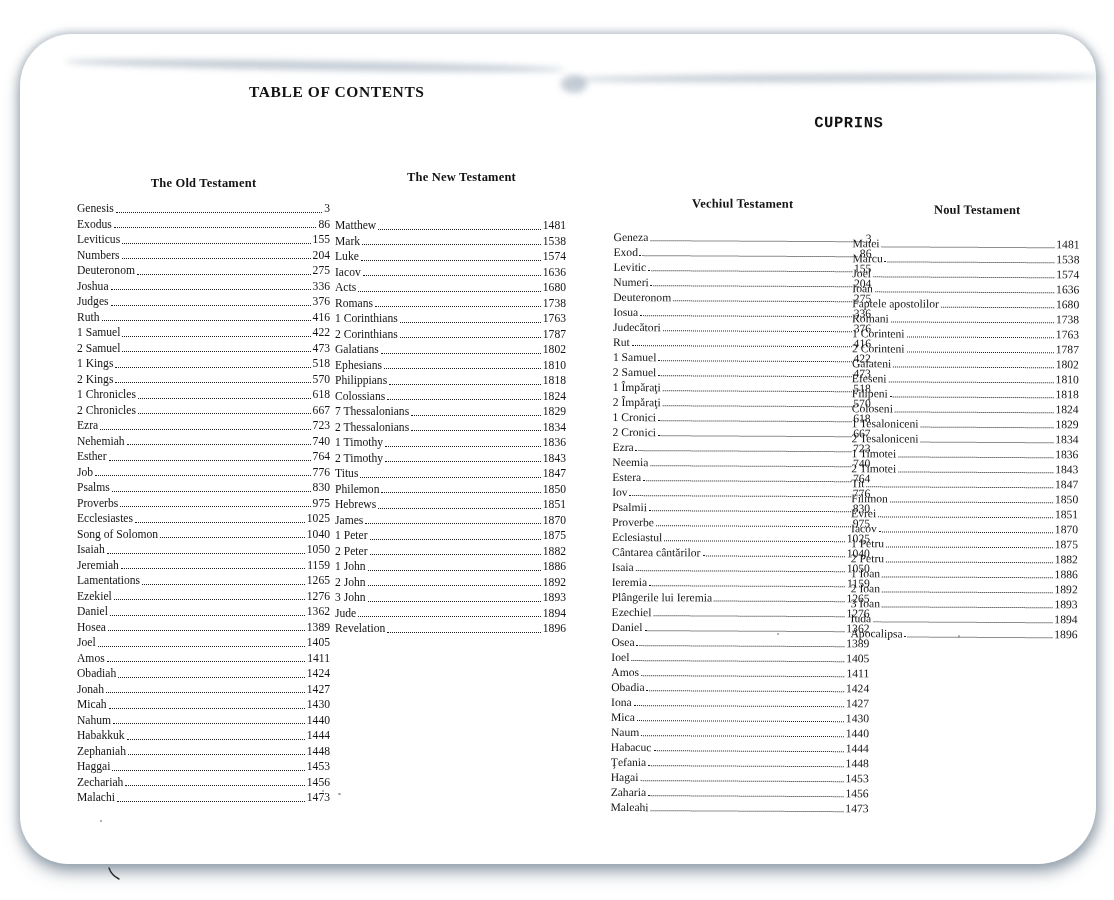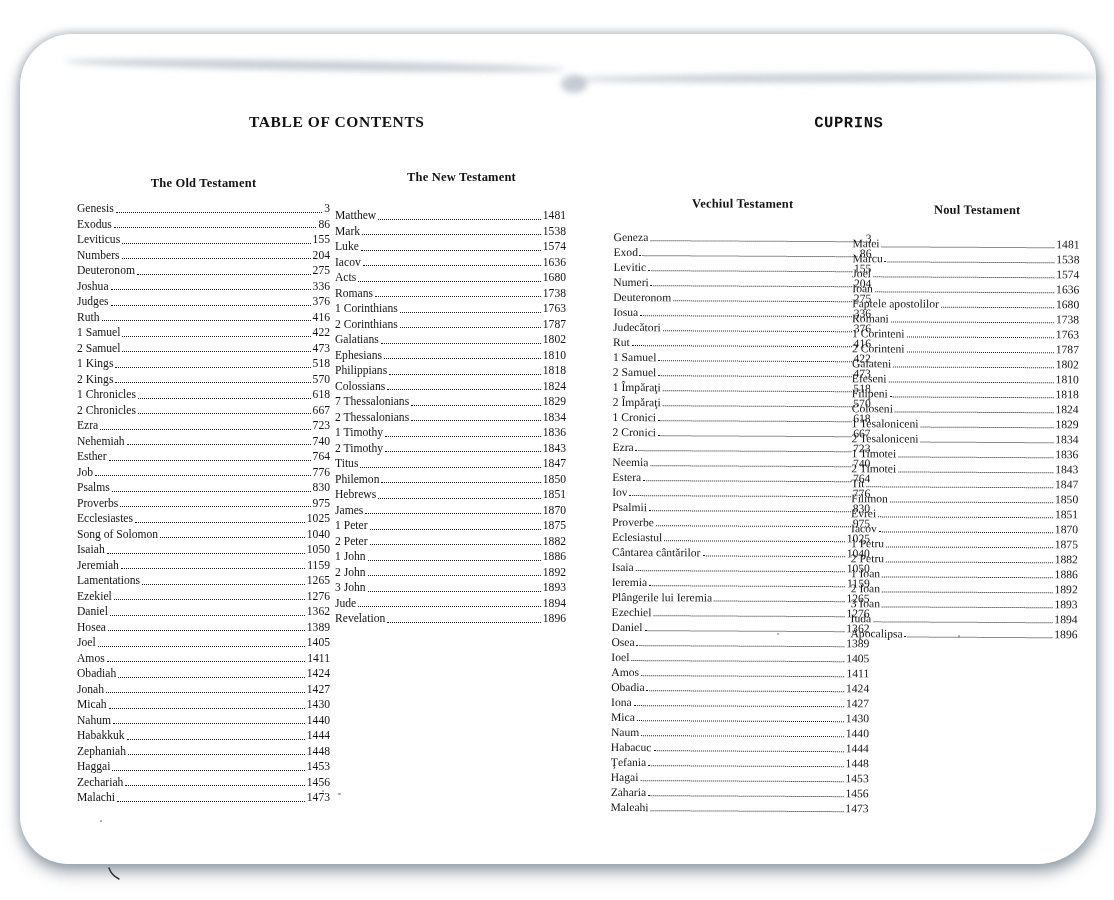--- a/index.html
+++ b/index.html
@@ -30,38 +30,38 @@
     pointer-events:none;
   }
   #band-left{left:45px;top:27px;width:500px;height:9px;transform:rotate(0.9deg);}
   #band-right{left:552px;top:40px;width:532px;height:8px;transform:rotate(-0.25deg);}
   #band-gutter{left:541px;top:41px;width:26px;height:18px;}
   
   .doc-title{
     position:absolute;
     font-weight:bold;font-size:15.5px;letter-spacing:.6px;white-space:nowrap;
   }
-  #title-en{left:229px;top:49px;margin-top:30px;}
+  #title-en{left:229px;top:49px;}
   #title-ro{left:794px;top:79px;font-family:Liberation Mono, monospace;}
   
   .page-half{position:absolute;inset:0;}
   .right-half{transform:rotate(.3deg);transform-origin:600px 120px;}
   
   .toc-col{position:absolute;}
   .col-header{
     font-weight:bold;font-size:12.5px;letter-spacing:.2px;
     text-align:center;line-height:15px;white-space:nowrap;
   }
   #col-nt .col-header{padding-left:22px;}
   #col-nt-ro .col-header{padding-left:22px;}
   .col-list{display:block;}
   #col-ot    {left:57px; top:142px;width:253px;}
   #col-ot    .col-list{margin-top:10px;}
   #col-nt    {left:315px;top:136px;width:231px;}
-  #col-nt    .col-list{margin-top:23px;}
+  #col-nt    .col-list{margin-top:33px;}
   #col-vt    {left:594px;top:162px;width:258px;}
   #col-vt    .col-list{margin-top:19px;}
   #col-nt-ro {left:833px;top:167px;width:227px;}
   #col-nt-ro .col-list{margin-top:19px;}
   .toc-row{
     display:flex;align-items:baseline;
     height:15.5px;line-height:15.5px;font-size:11.6px;
   }
   .ro .toc-row{height:15px;line-height:15px;}
   .nm{white-space:nowrap;}

